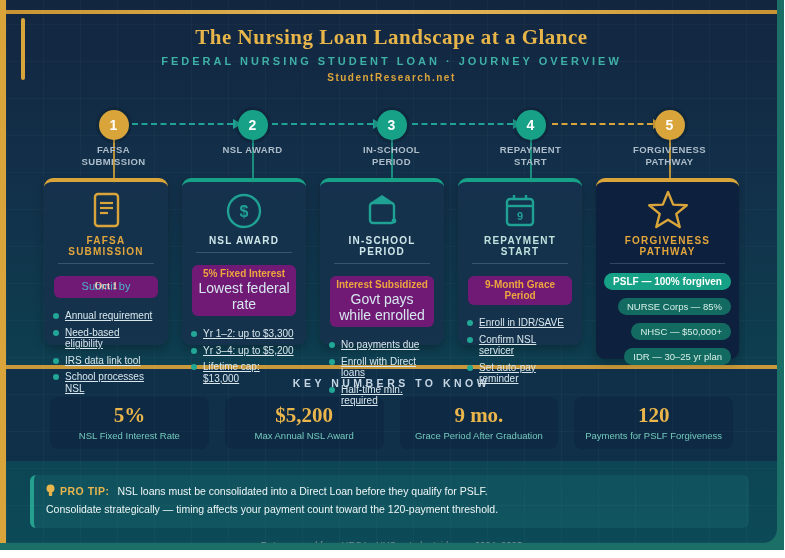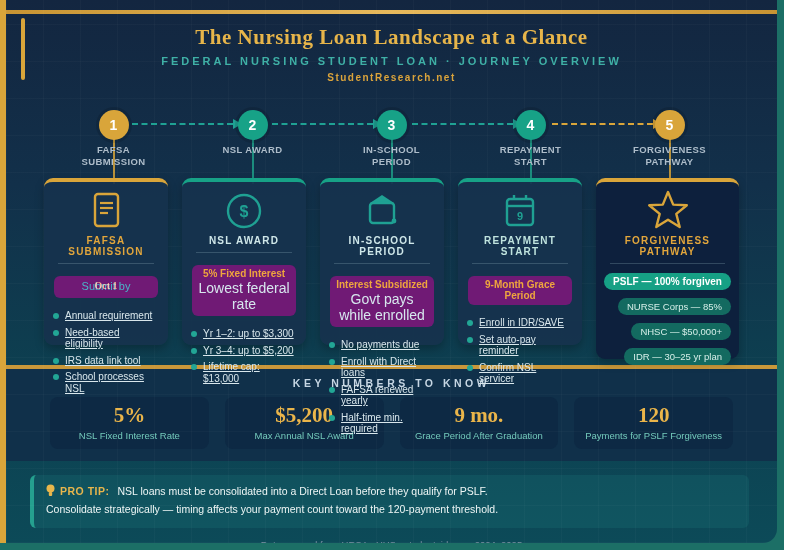--- a/index.html
+++ b/index.html
@@ -188,21 +188,20 @@
       </div>
       <div class="card-title c-pale">IN-SCHOOL PERIOD</div>
       <div class="card-divider"></div>
       <div class="badge">
         <div class="badge-title">Interest Subsidized</div>
         <div class="badge-sub">Govt pays while enrolled</div>
       </div>
       <ul class="bullets">
         <li>No payments due</li>
         <li>Enroll with Direct loans</li>
-        <li>FAFSA renewed yearly</li>
         <li>Half-time min. required</li>
       </ul>
     </div>
 
     <div class="card">
       <div class="card-icon">
         <svg width="40" height="40" viewBox="0 0 40 40">
           <rect x="7" y="8" width="26" height="26" rx="3" fill="none" stroke="#1fa193" stroke-width="2.4"></rect>
           <line x1="7" y1="15" x2="33" y2="15" stroke="#1fa193" stroke-width="2.4"></line>
           <line x1="14" y1="4" x2="14" y2="9" stroke="#1fa193" stroke-width="2.4"></line>
@@ -210,22 +209,22 @@
           <text x="20" y="29" text-anchor="middle" font-size="11" font-weight="bold" fill="#1fa193">9</text>
         </svg>
       </div>
       <div class="card-title c-teal2">REPAYMENT START</div>
       <div class="card-divider"></div>
       <div class="badge">
         <div class="badge-title">9-Month Grace Period</div>
       </div>
       <ul class="bullets">
         <li>Enroll in IDR/SAVE</li>
+        <li>Confirm NSL servicer</li>
         <li>Set auto-pay reminder</li>
-        <li>Confirm NSL servicer</li>
       </ul>
     </div>
 
     <div class="card gold-top dark">
       <div class="card-icon">
         <svg width="46" height="44" viewBox="0 0 46 44">
           <polygon points="23,3 28.2,15.6 41.8,16.3 31.3,24.9 34.7,38.1 23,30.8 11.3,38.1 14.7,24.9 4.2,16.3 17.8,15.6" fill="none" stroke="#d9a53a" stroke-width="2.4" stroke-linejoin="round"></polygon>
         </svg>
       </div>
       <div class="card-title c-gold">FORGIVENESS PATHWAY</div>

